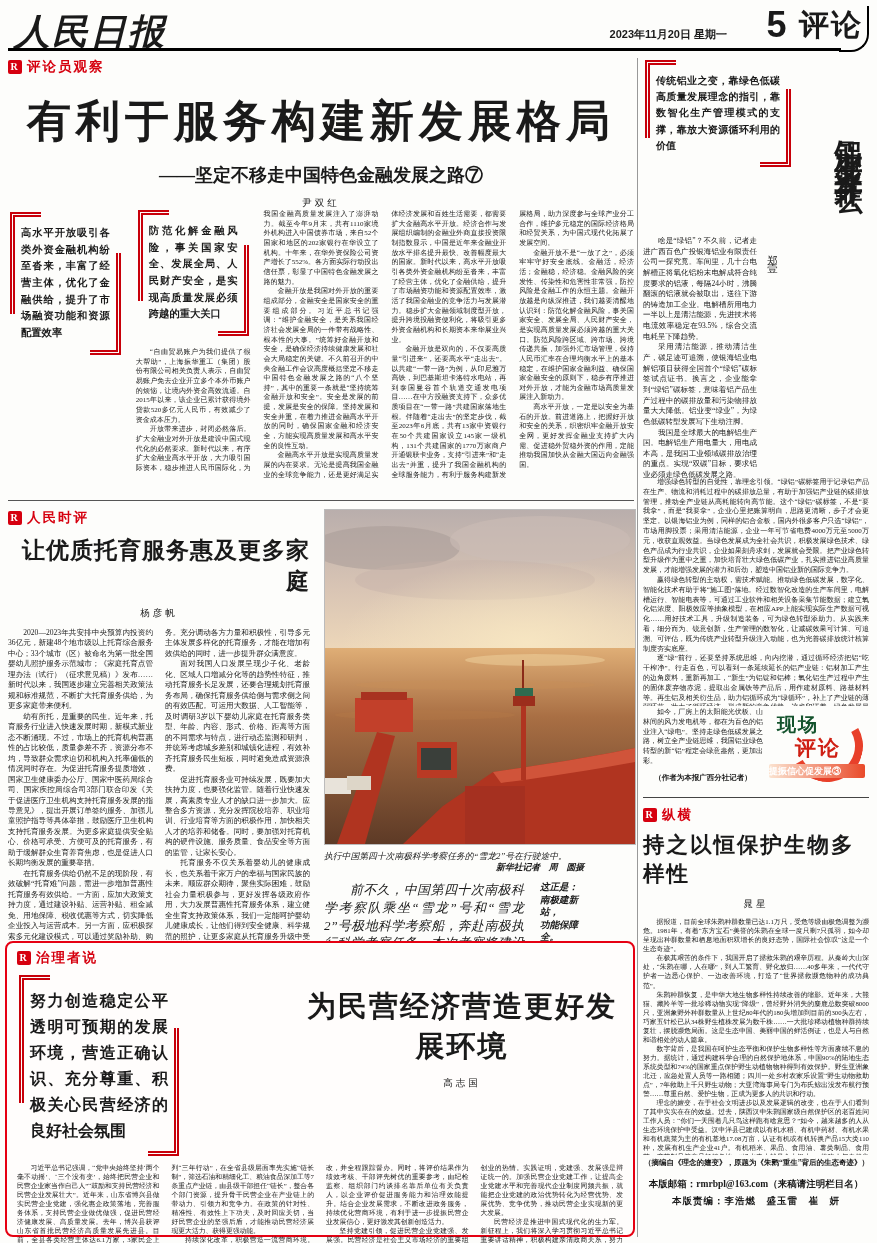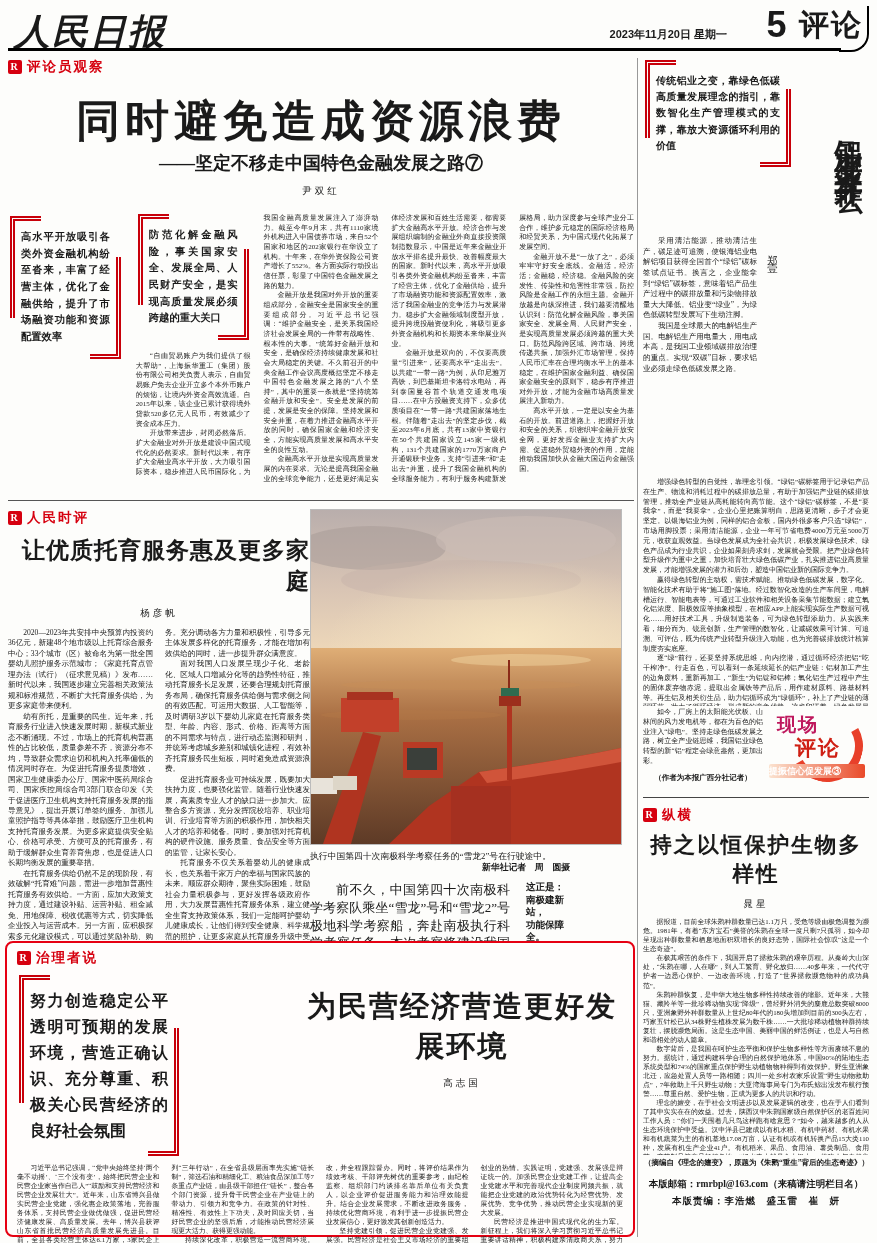--- a/index.html
+++ b/index.html
@@ -25,34 +25,34 @@
   .pullquote{position:relative;padding:13px 11px;margin:2px 2px 12px 2px;font-weight:700;
              text-align:justify;line-height:1.62;break-inside:avoid;font-family:"Liberation Sans",sans-serif;}
   .pullquote::before{content:"";position:absolute;left:0;top:0;width:26px;height:68%;
              border-left:5px double #c8000a;border-top:5px double #c8000a;}
   .pullquote::after{content:"";position:absolute;right:0;bottom:0;width:26px;height:68%;
              border-right:5px double #c8000a;border-bottom:5px double #c8000a;}
   
   #artA{left:8px;top:58px;width:626px;}
   #artA .title{margin-top:16px;text-align:center;font-family:"Liberation Sans",sans-serif;
                font-weight:900;font-size:44px;letter-spacing:5px;}
-  #artA .subtitle{text-align:center;font-weight:800;font-size:18px;}
+  #artA .subtitle{margin-top:12px;text-align:center;font-weight:800;font-size:18px;}
   .author{text-align:center;font-size:9.5px;margin-top:10px;letter-spacing:3px;}
-  #artA .body{margin-top:16px;height:272px;column-count:5;column-gap:13px;overflow:hidden;
+  #artA .body{margin-top:0;height:272px;column-count:5;column-gap:13px;overflow:hidden;
               font-size:7px;line-height:1.38;}
   #artA .pullquote{font-size:10.3px;}
   #divA{left:8px;top:500px;width:626px;height:1px;background:#555;}
   
   #artB{left:8px;top:509px;width:302px;}
   #artB .title{margin-top:8px;text-align:right;font-family:"Liberation Sans",sans-serif;
                font-weight:900;font-size:23px;letter-spacing:1px;}
   #artB .body{margin-top:8px;height:356px;column-count:2;column-gap:12px;overflow:hidden;
               font-size:7.6px;line-height:1.38;}
   
-  #photoblk{left:310px;top:509px;width:260px;}
+  #photoblk{left:324px;top:509px;width:260px;font-style:italic;}
   #photoblk svg{display:block;border:1px solid #bbb;}
   .caption{margin-top:5px;font-size:8.8px;line-height:1.4;}
   .credit{font-size:8.8px;text-align:right;font-weight:700;}
   #storyrow{display:flex;margin-top:7px;height:74px;overflow:hidden;}
   #storypara{width:200px;font-size:13px;line-height:1.36;}
   #poembox{flex:1;padding-left:16px;}
   .poem .para{text-indent:0;font-weight:700;font-size:9.5px;line-height:1.32;text-align:left;}
   .poemauthor{font-size:9px;font-weight:700;text-align:right;margin-top:4px;letter-spacing:2px;}
   
   #artD{left:5px;top:941px;width:630px;height:296px;border:2.5px solid #e60012;border-radius:8px;
@@ -76,29 +76,29 @@
   .vauthor{position:absolute;left:122px;top:188px;writing-mode:vertical-rl;font-size:10.5px;letter-spacing:8px;}
   #aluWide{height:228px;overflow:hidden;font-size:7px;line-height:1.4;}
   #aluEnd{display:flex;margin-top:2px;}
   #aluEndText{width:120px;font-size:7px;line-height:1.4;}
   #aluAttrib{font-weight:700;font-size:7.5px;text-align:center;margin-top:6px;text-indent:0;}
   
   #xclogo{flex:1;padding-left:10px;position:relative;}
   .swoosh{position:absolute;left:28px;top:2px;width:56px;height:56px;border:8px solid transparent;
           border-right-color:#e8402a;border-bottom-color:#e8402a;border-radius:50%;transform:rotate(15deg);}
   .xc1{position:absolute;left:14px;top:4px;font-family:"Liberation Sans",sans-serif;font-weight:900;
-       font-size:19px;color:#be185d;letter-spacing:2px;}
+       font-size:19px;color:#14532d;letter-spacing:2px;}
   .xc2{position:absolute;left:32px;top:26px;font-family:"Liberation Sans",sans-serif;font-weight:900;
        font-size:21px;color:#cf2014;letter-spacing:2px;}
   .xcbanner{position:absolute;left:6px;top:56px;width:96px;height:14px;line-height:14px;
        background:linear-gradient(90deg,#fbe3d0,#e94a2a);color:#fff;font-size:9px;font-weight:700;
        font-family:"Liberation Sans",sans-serif;border-radius:2px;}
   #divR{height:1px;background:#444;margin:14px 0 8px 0;}
   
-  #artE .title{margin-top:6px;text-align:center;font-family:"Liberation Sans",sans-serif;
+  #artE .title{margin-top:6px;font-family:"Liberation Sans",sans-serif;
                font-weight:900;font-size:21.5px;letter-spacing:2px;}
   #artE .body{margin-top:6px;height:238px;overflow:hidden;font-size:6.8px;line-height:1.33;}
   .eattrib{font-weight:700;font-size:7.5px;text-align:right;margin-top:3px;}
   
   #pfooter{margin-top:10px;text-align:center;font-weight:700;}
   #pfooter .m1{font-size:9.5px;}
   #pfooter .m2{font-size:9.5px;margin-top:4px;letter-spacing:1px;}
 </style>
 </head>
 <body>
@@ -110,21 +110,21 @@
   <span class="sec">评论</span>
 </div>
 <div class="abs" id="hrule"></div>
 <div class="abs" id="hhook"></div>
 
 <div class="abs" id="artA">
   <div class="seclabel">
     <span class="badge">R</span>
     <span>评论员观察</span>
   </div>
-  <div class="title">同时避免造成资源浪费</div>
+  <div class="title">有利于服务构建新发展格局</div>
   <div class="subtitle">——坚定不移走中国特色金融发展之路⑦</div>
   <div class="author">尹双红</div>
   <div class="body">
     <div class="pullquote">高水平开放吸引各类外资金融机构纷至沓来，丰富了经营主体，优化了金融供给，提升了市场融资功能和资源配置效率</div>
     <div class="pullquote">防范化解金融风险，事关国家安全、发展全局、人民财产安全，是实现高质量发展必须跨越的重大关口</div>
   <p class="para">“自由贸易账户为我们提供了很大帮助”，上海振华重工（集团）股份有限公司相关负责人表示，自由贸易账户免去企业开立多个本外币账户的烦恼，让境内外资金高效流通。自2015年以来，该企业已累计获得境外贷款520多亿元人民币，有效减少了资金成本压力。</p>
       <p class="para">开放带来进步，封闭必然落后。扩大金融业对外开放是建设中国式现代化的必然要求。新时代以来，有序扩大金融业高水平开放，大力吸引国际资本，稳步推进人民币国际化，为我国金融高质量发展注入了澎湃动力。截至今年9月末，共有1110家境外机构进入中国债券市场，来自52个国家和地区的202家银行在华设立了机构。十年来，在华外资保险公司资产增长了552%。各方面实际行动投出信任票，彰显了中国特色金融发展之路的魅力。</p>
       <p class="para">金融开放是我国对外开放的重要组成部分，金融安全是国家安全的重要组成部分。习近平总书记强调：“维护金融安全，是关系我国经济社会发展全局的一件带有战略性、根本性的大事。”统筹好金融开放和安全，是确保经济持续健康发展和社会大局稳定的关键。不久前召开的中央金融工作会议高度概括坚定不移走中国特色金融发展之路的“八个坚持”，其中的重要一条就是“坚持统筹金融开放和安全”。安全是发展的前提，发展是安全的保障。坚持发展和安全并重，在着力推进金融高水平开放的同时，确保国家金融和经济安全，方能实现高质量发展和高水平安全的良性互动。</p>
       <p class="para">金融高水平开放是实现高质量发展的内在要求。无论是提高我国金融业的全球竞争能力，还是更好满足实体经济发展和百姓生活需要，都需要扩大金融高水平开放。经济合作与发展组织编制的金融业外商直接投资限制指数显示，中国是近年来金融业开放水平排名提升最快、改善幅度最大的国家。新时代以来，高水平开放吸引各类外资金融机构纷至沓来，丰富了经营主体，优化了金融供给，提升了市场融资功能和资源配置效率，激活了我国金融业的竞争活力与发展潜力。稳步扩大金融领域制度型开放，提升跨境投融资便利化，将吸引更多外资金融机构和长期资本来华展业兴业。</p>
       <p class="para">金融开放是双向的，不仅要高质量“引进来”，还要高水平“走出去”。以共建“一带一路”为例，从印尼雅万高铁，到巴基斯坦卡洛特水电站，再到泰国曼谷首个轨道交通发电项目……在中方投融资支持下，众多优质项目在“一带一路”共建国家落地生根。伴随着“走出去”的坚定步伐，截至2023年6月底，共有13家中资银行在50个共建国家设立145家一级机构，131个共建国家的1770万家商户开通银联卡业务，支持“引进来”和“走出去”并重，提升了我国金融机构的全球服务能力，有利于服务构建新发展格局，助力深度参与全球产业分工合作，维护多元稳定的国际经济格局和经贸关系，为中国式现代化拓展了发展空间。</p>
@@ -234,20 +234,21 @@
       <p class="para attribution">（作者为山东省博兴县委书记）</p>
     </div>
 </div>
 
 <div class="abs" id="vline"></div>
 <div class="abs" id="rightcol">
 
   <div id="aluTop">
     <div class="pullquote">传统铝业之变，靠绿色低碳高质量发展理念的指引，靠数智化生产管理模式的支撑，靠放大资源循环利用的价值</div>
     <div id="aluNarrow">
+        <p class="para">啥是“绿铝”？不久前，记者走进广西百色广投银海铝业有限责任公司一探究竟。车间里，几十台电解槽正将氧化铝粉末电解成符合纯度要求的铝液，每隔24小时，沸腾翻滚的铝液就会被取出，送往下游的铸造加工企业。电解槽所用电力一半以上是清洁能源，先进技术将电流效率稳定在93.5%，综合交流电耗呈下降趋势。</p>
         <p class="para">采用清洁能源，推动清洁生产，碳足迹可追溯，使银海铝业电解铝项目获得全国首个“绿铝”碳标签试点证书。换言之，企业能拿到“绿铝”碳标签，意味着铝产品生产过程中的碳排放量和污染物排放量大大降低。铝业变“绿业”，为绿色低碳转型发展写下生动注脚。</p>
         <p class="para">我国是全球最大的电解铝生产国。电解铝生产用电量大，用电成本高，是我国工业领域碳排放治理的重点。实现“双碳”目标，要求铝业必须走绿色低碳发展之路。</p>
       </div>
     <div class="vauthor">郑壹</div>
     <div class="vtitle">铝业变『绿业』靠什么</div>
   </div>
   <div id="aluWide">
       <p class="para">增强绿色转型的自觉性，靠理念引领。“绿铝”碳标签用于记录铝产品在生产、物流和消耗过程中的碳排放总量，有助于加强铝产业链的碳排放管理，推动全产业链从高耗能转向高节能。这个“绿铝”碳标签，不是“要我拿”，而是“我要拿”，企业心里把账算明白，思路更清晰，步子才会更坚定。以银海铝业为例，同样的铝合金板，国内外很多客户只选“绿铝”，市场用脚投票；采用清洁能源，企业一年可节省电费4000万元至5000万元，收获直观效益。当绿色发展成为全社会共识，积极发展绿色技术、绿色产品成为行业共识，企业如果刻舟求剑，发展就会受限。把产业绿色转型升级作为重中之重，加快培育壮大绿色低碳产业，扎实推进铝业高质量发展，才能增强发展的潜力和后劲，塑造中国铝业新的国际竞争力。</p>
       <p class="para">赢得绿色转型的主动权，需技术赋能。推动绿色低碳发展，数字化、智能化技术有助于将“施工图”落地。经过数智化改造的生产车间里，电解槽运行、智能电表等，可通过工业软件和相关设备采集节能数据；建立氧化铝浓度、阳极效应等抽象模型，在相应APP上能实现实际生产数据可视化……用好技术工具，升级制造装备，可为绿色转型添助力。从实践来看，细分而为、锐意创新，生产管理的数智化，让减碳效果可计算、可追溯、可评估，既为传统产业转型升级注入动能，也为完善碳排放统计核算制度夯实底座。</p>
       <p class="para">逐“绿”前行，还要坚持系统思维，向内挖潜，通过循环经济把铝“吃干榨净”。行走百色，可以看到一条延续延长的铝产业链：铝材加工产生的边角废料，重新再加工，“新生”为铝锭和铝棒；氧化铝生产过程中产生的固体废弃物赤泥，提取出金属铁等产品后，用作建材原料、路基材料等。再生铝及相关衍生品，助力铝循环成为“绿循环”，补上了产业链的薄弱环节，壮大了循环经济，形成新的竞争优势。这也印证着，绿色发展是用最少资源环境代价取得最大经济社会效益的发展，是全产业链的优化升级。</p>

